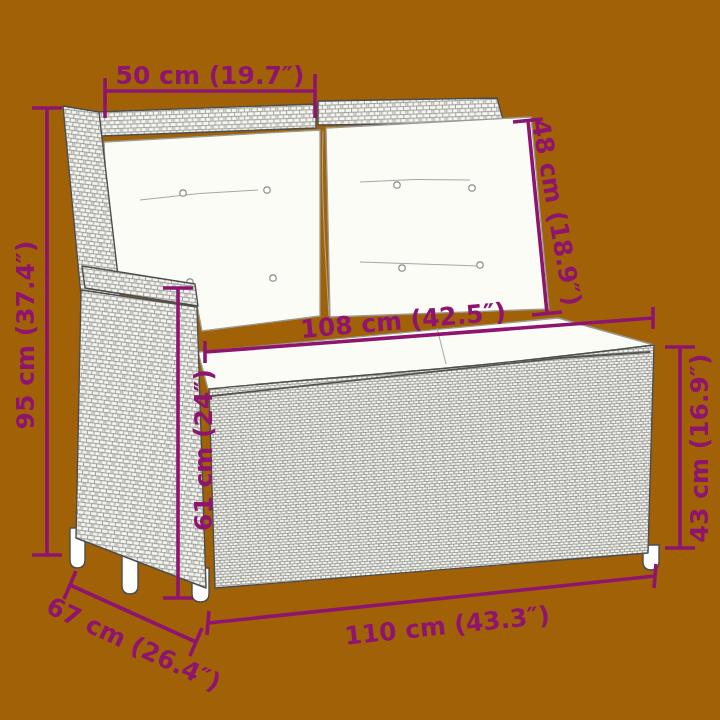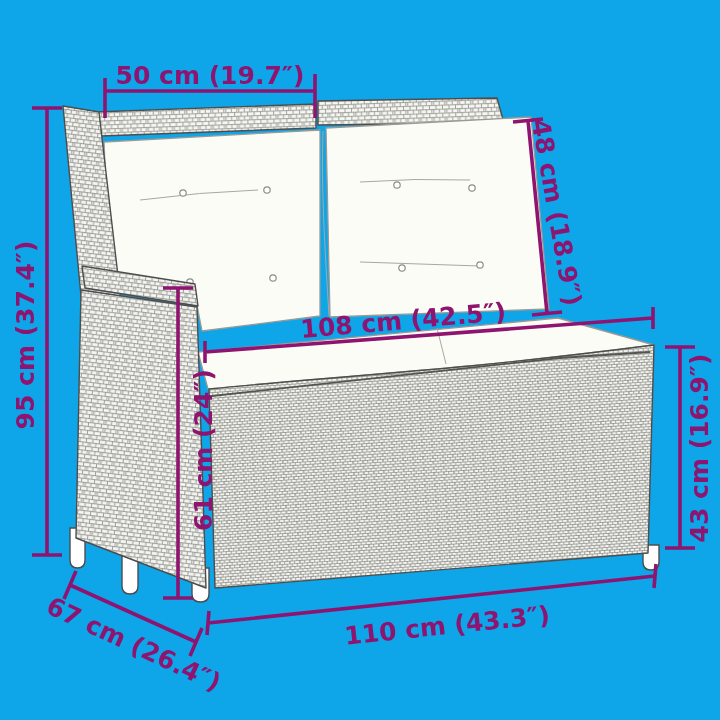--- a/index.html
+++ b/index.html
@@ -7,21 +7,21 @@
     padding: 0;
     width: 720px;
     height: 720px;
     background: #ffffff;
     font-family: "DejaVu Sans", sans-serif;
   }
   .stage {
     position: relative;
     width: 720px;
     height: 720px;
-    background: #0ea5e9;
+    background: #a16207;
     overflow: hidden;
   }
   svg { display: block; }
   .dim-line {
     stroke: #8F1470;
     stroke-width: 3.6;
     fill: none;
     stroke-linecap: butt;
   }
   .dim-label {

